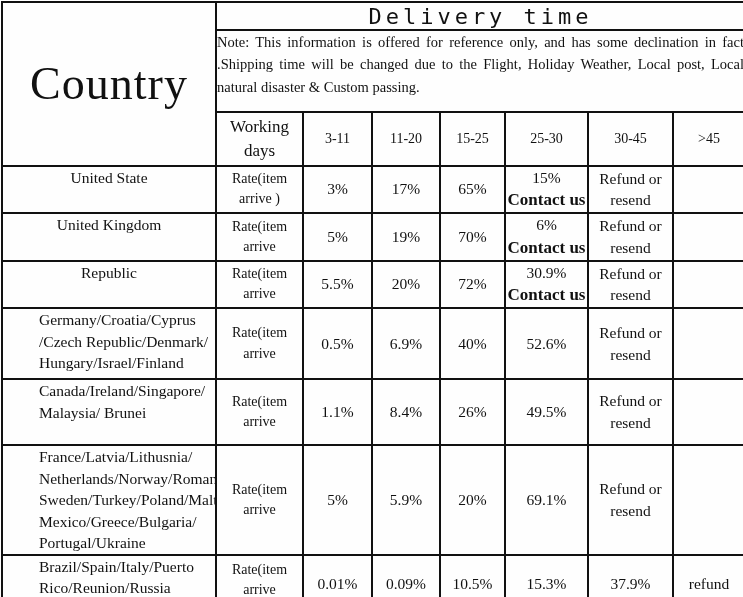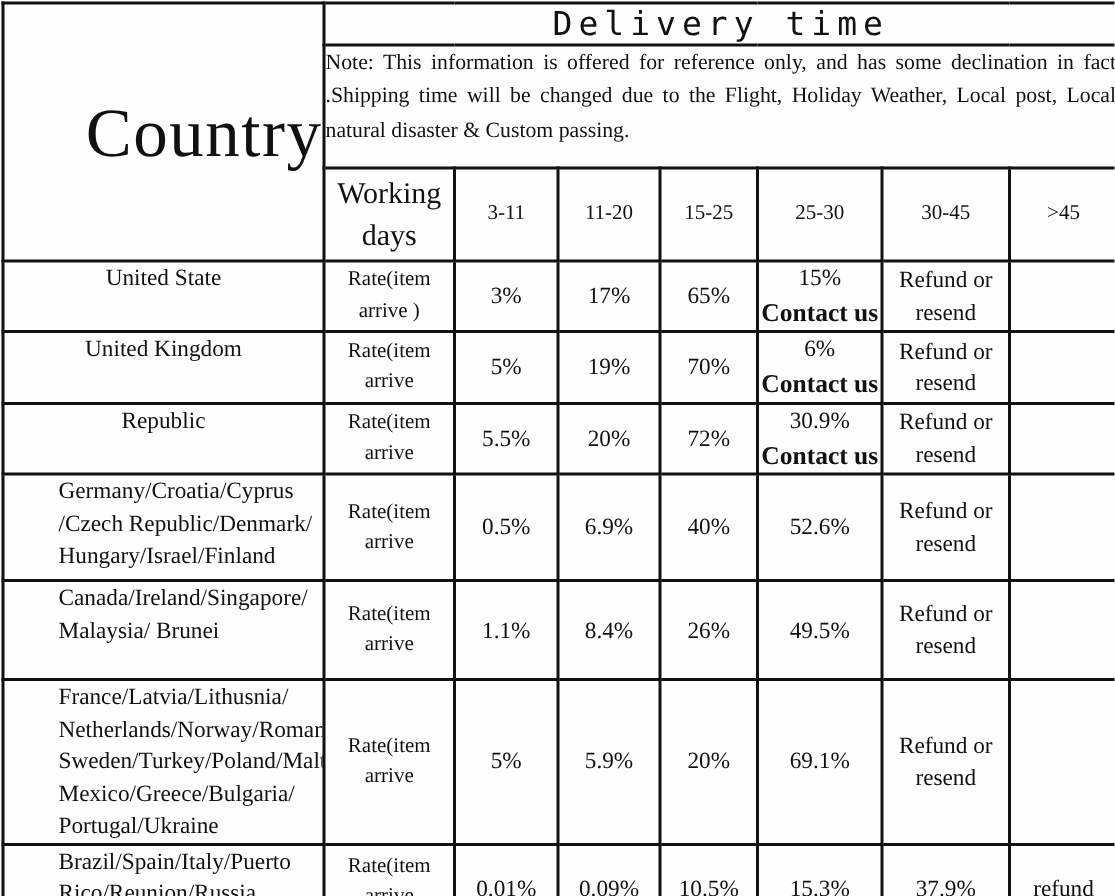--- a/index.html
+++ b/index.html
@@ -18,21 +18,21 @@
   }
   table.delivery td, table.delivery th {
     border: 2px solid #111;
     padding: 0;
     overflow: hidden;
     background: #fefefe;
   }
   
   .country-head {
     font-size: 46px;
-    text-align: right;
+    text-align: center;
     vertical-align: middle;
     font-weight: normal;
     letter-spacing: 1px;
   }
   .delivery-title {
     font-family: "DejaVu Sans Mono", monospace;
     font-size: 22px;
     letter-spacing: 4px;
     text-align: center;
     vertical-align: middle;
@@ -44,21 +44,21 @@
     text-align: justify;
     vertical-align: top;
     padding: 4px 9px 2px 9px;
   }
   
   th.col-head {
     font-weight: normal;
     text-align: center;
     vertical-align: middle;
   }
-  th.col-head.wd { font-size: 20px; line-height: 1.4; padding: 2px; }
+  th.col-head.wd { font-size: 17px; line-height: 1.4; padding: 2px; }
   th.col-head.range { font-size: 14px; }
   
   td.country-cell {
     font-size: 15.5px;
     vertical-align: top;
     padding: 5px 4px 2px 7px;
     line-height: 21.5px;
   }
   td.country-cell.center { text-align: center; }
   td.country-cell.left   { text-align: left; white-space: pre-line; padding-left: 36px; }

